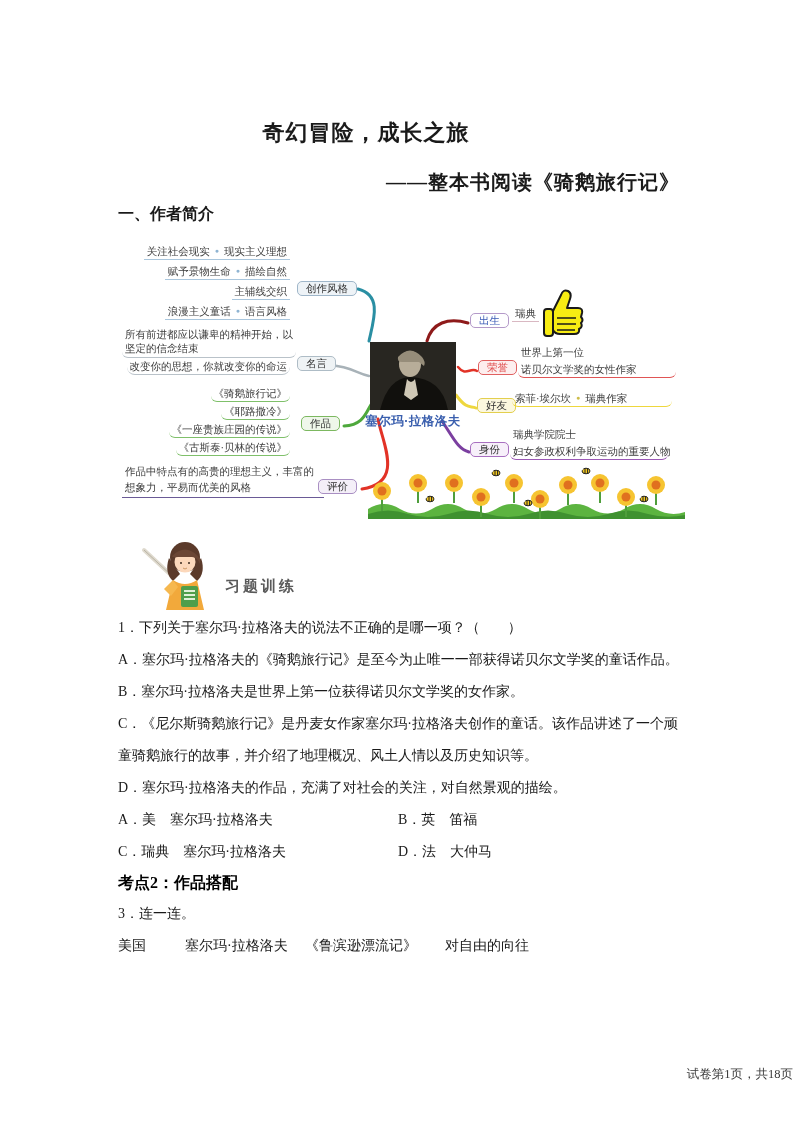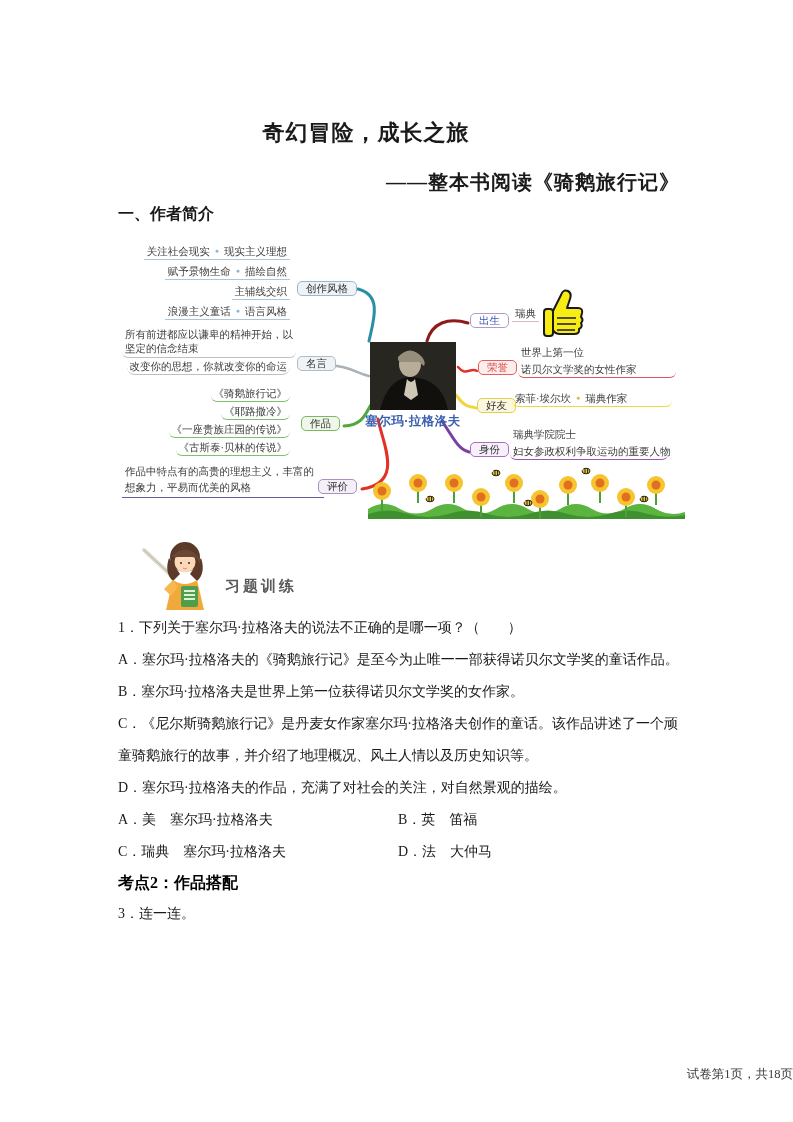--- a/index.html
+++ b/index.html
@@ -212,17 +212,18 @@
   <div class="body-text">
     <p>1．下列关于塞尔玛·拉格洛夫的说法不正确的是哪一项？（　　）</p>
     <p>A．塞尔玛·拉格洛夫的《骑鹅旅行记》是至今为止唯一一部获得诺贝尔文学奖的童话作品。</p>
     <p>B．塞尔玛·拉格洛夫是世界上第一位获得诺贝尔文学奖的女作家。</p>
     <p>C．《尼尔斯骑鹅旅行记》是丹麦女作家塞尔玛·拉格洛夫创作的童话。该作品讲述了一个顽童骑鹅旅行的故事，并介绍了地理概况、风土人情以及历史知识等。</p>
     <p>D．塞尔玛·拉格洛夫的作品，充满了对社会的关注，对自然景观的描绘。</p>
     <p class="two-col"><span>A．美　塞尔玛·拉格洛夫</span><span>B．英　笛福</span></p>
     <p class="two-col"><span>C．瑞典　塞尔玛·拉格洛夫</span><span>D．法　大仲马</span></p>
     <h3 class="kaodian k2">考点2：作品搭配</h3>
     <p>3．连一连。</p>
+    <p class="match-row"><span class="m0">美国</span><span class="m1">塞尔玛·拉格洛夫</span><span class="m2">《鲁滨逊漂流记》</span><span>对自由的向往</span></p>
   </div>
 
   <div class="footer">试卷第1页，共18页</div>
 
 </div>
 
 </body></html>

